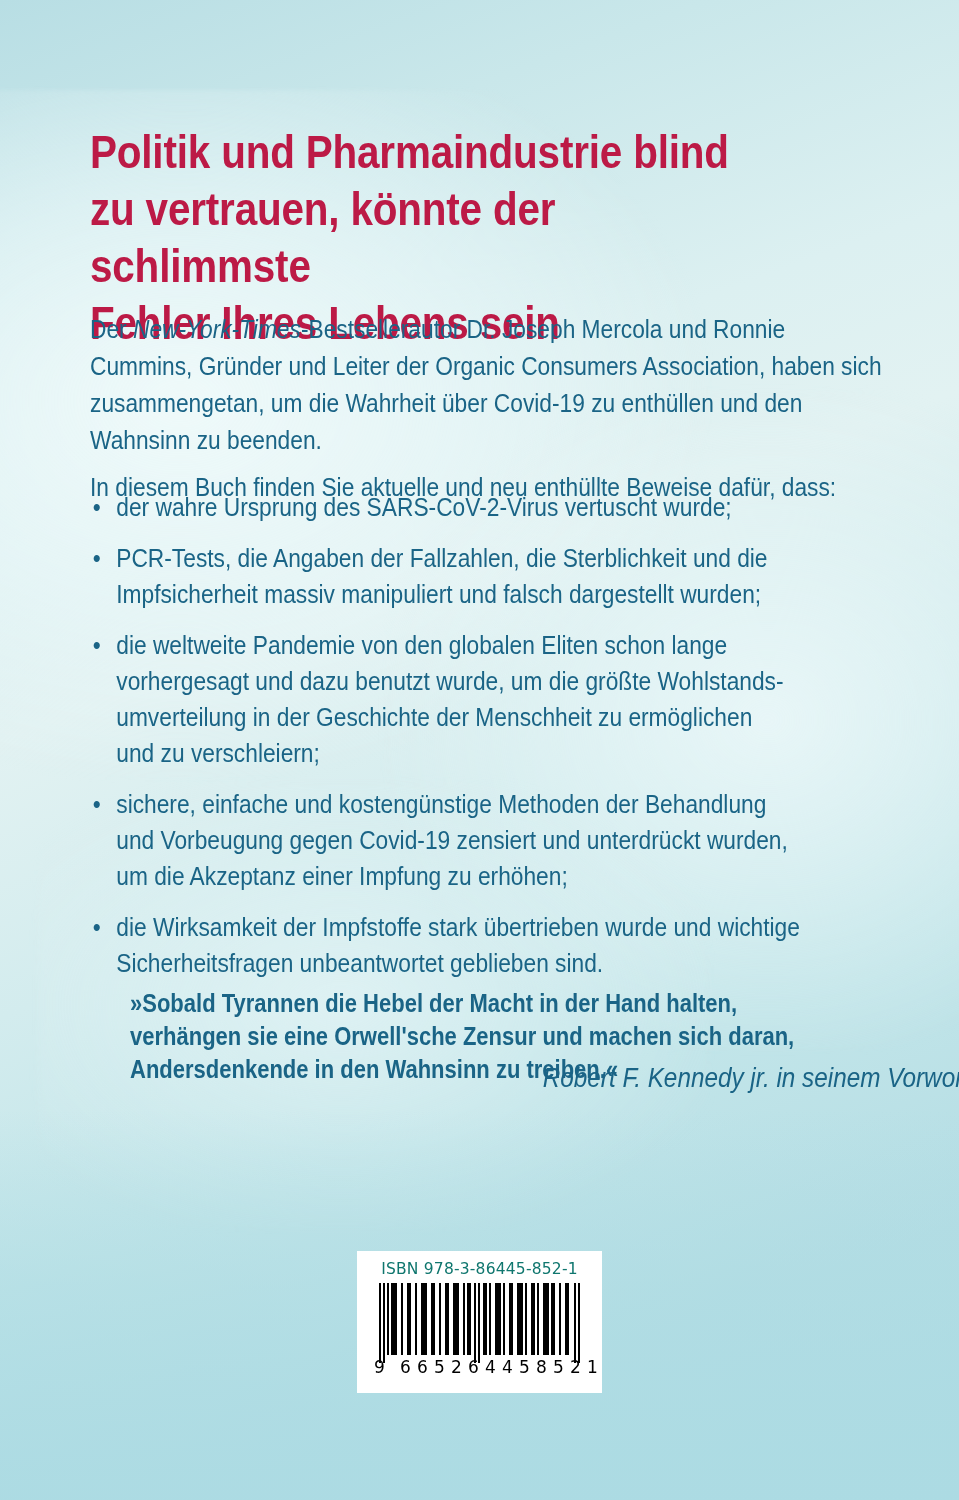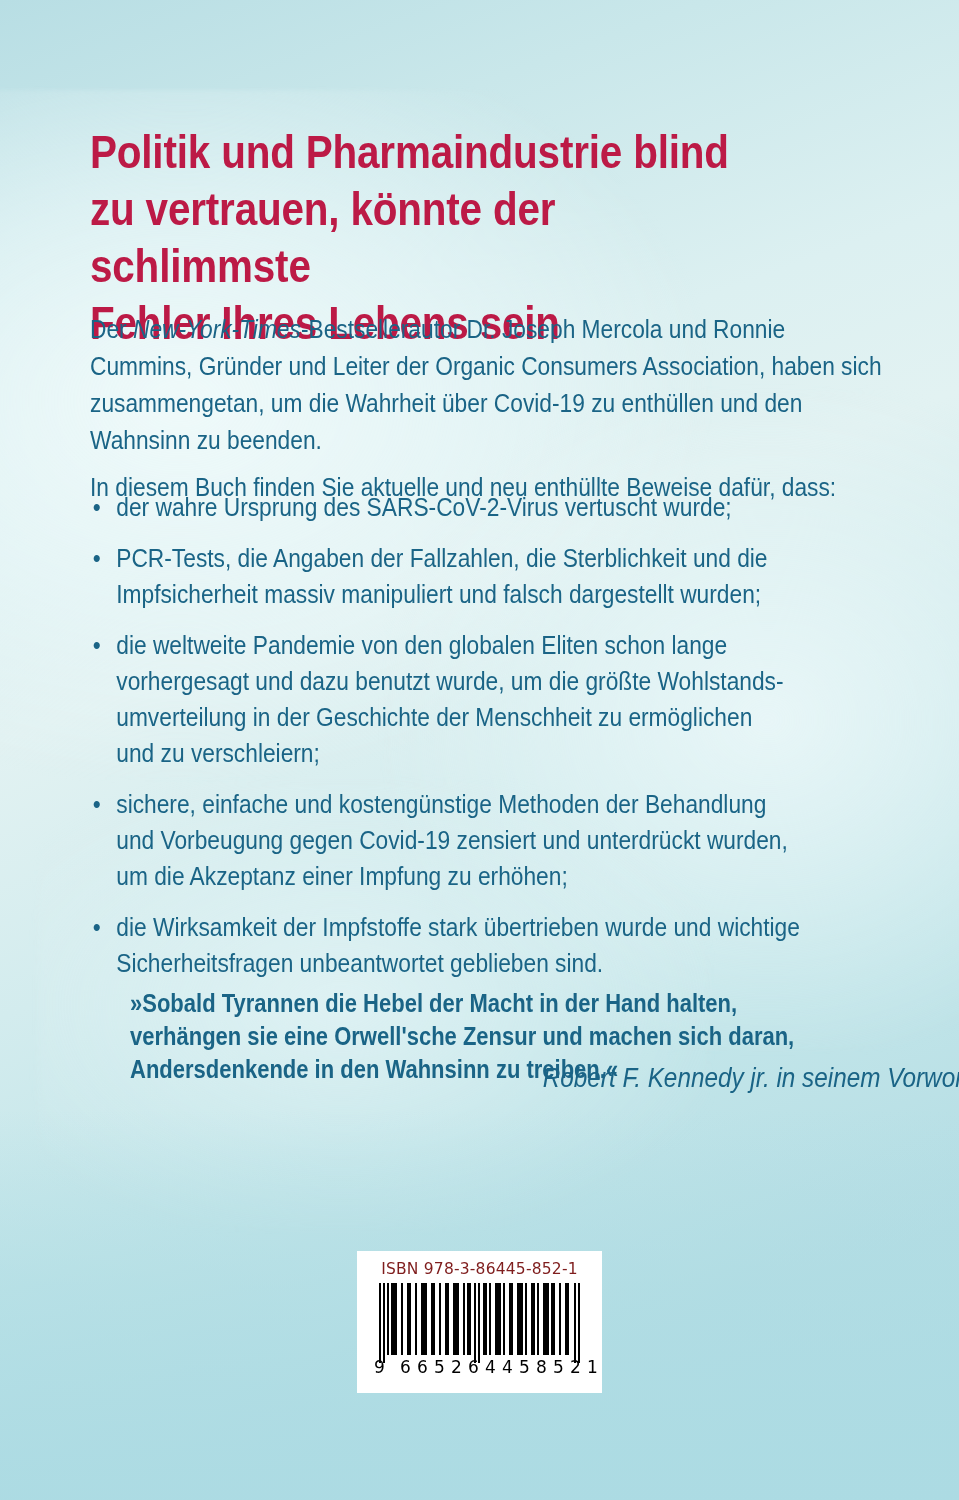--- a/index.html
+++ b/index.html
@@ -201,21 +201,21 @@
     height: 142px;
     background: #ffffff;
     box-sizing: border-box;
   }
   .isbn-text {
     position: absolute;
     left: 0;
     right: 0;
     top: 9px;
     text-align: center;
-    color: #7f1d1d;
+    color: #0f766e;
     font-family: "DejaVu Sans", sans-serif;
     font-size: 15.5px;
     letter-spacing: 0.2px;
   }
   .barcode-bars {
     position: absolute;
     left: 22px;
     top: 32px;
     width: 201px;
     height: 80px;

